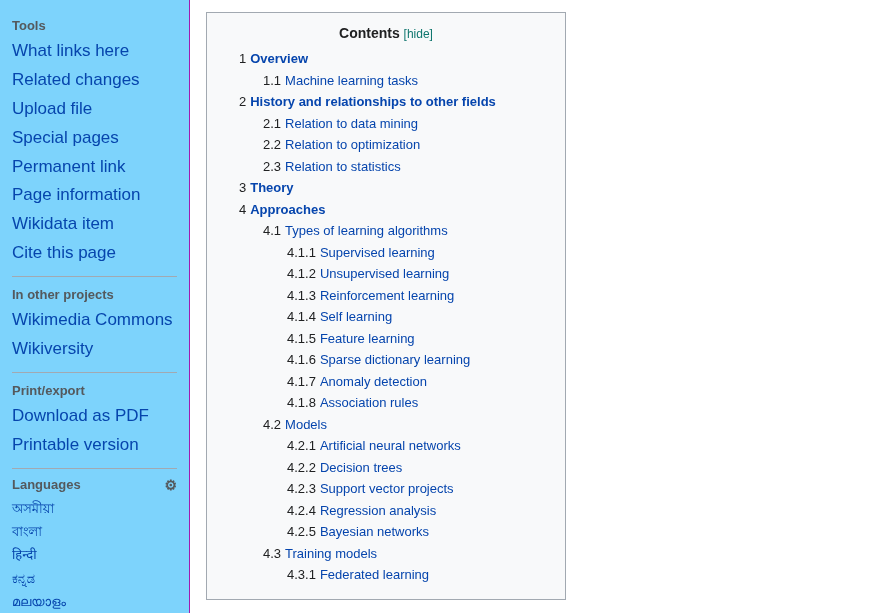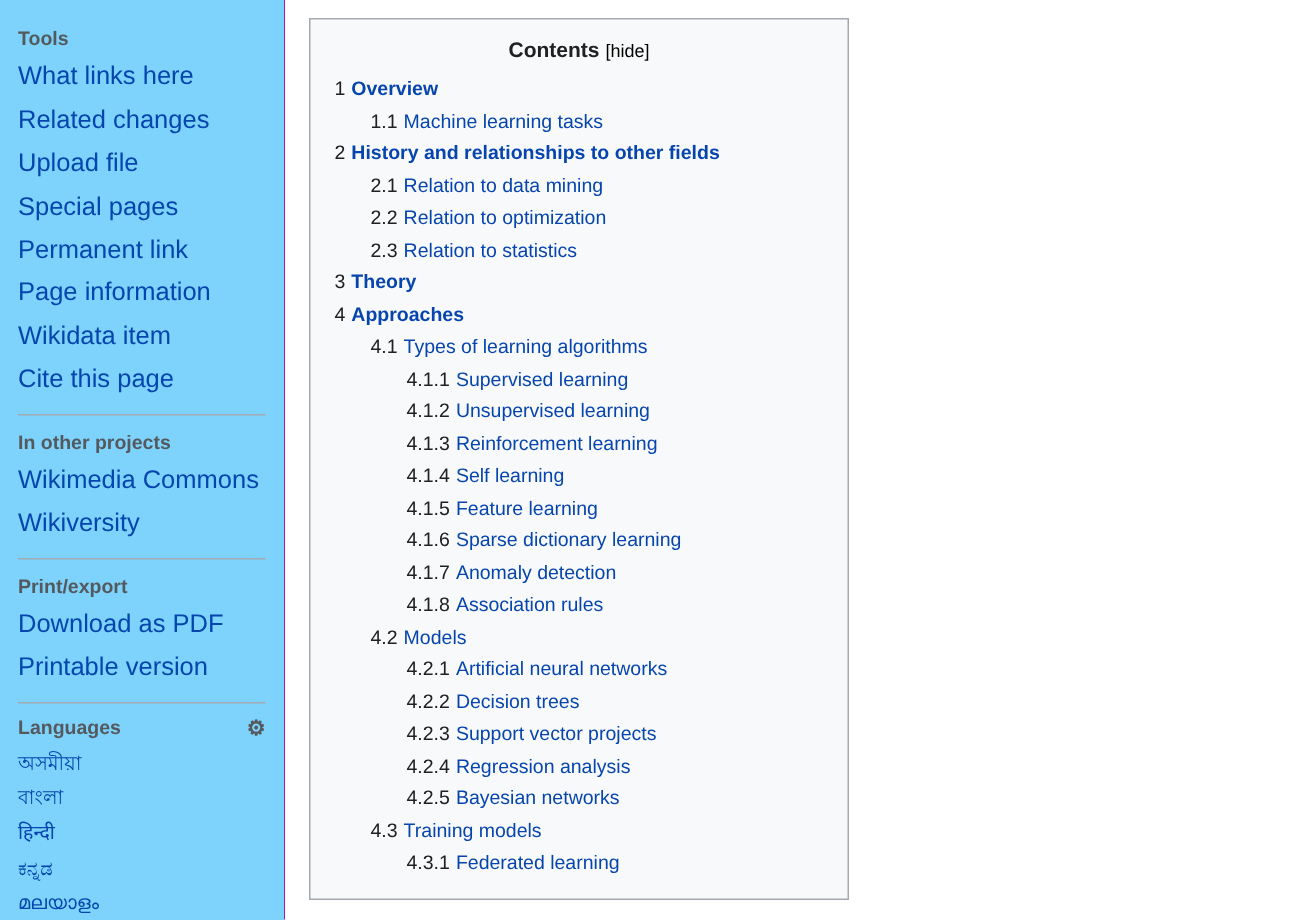--- a/index.html
+++ b/index.html
@@ -83,28 +83,28 @@
     }
     .toc-title {
       text-align: center;
       font-weight: bold;
       font-size: 14px;
       margin-bottom: 8px;
     }
     .toc-hide {
       font-weight: normal;
       font-size: 12px;
-      color: #000000;
+      color: #0f766e;
       cursor: pointer;
     }
     .toc-list {
       list-style: none;
     }
     .toc-item {
-      margin: 2px 0;
+      margin: 2px 16px;
       font-size: 13px;
       line-height: 1.5;
     }
     .toc-item a {
       color: #0645ad;
       text-decoration: none;
     }
     .toc-num {
       color: #202122;
       margin-right: 4px;

